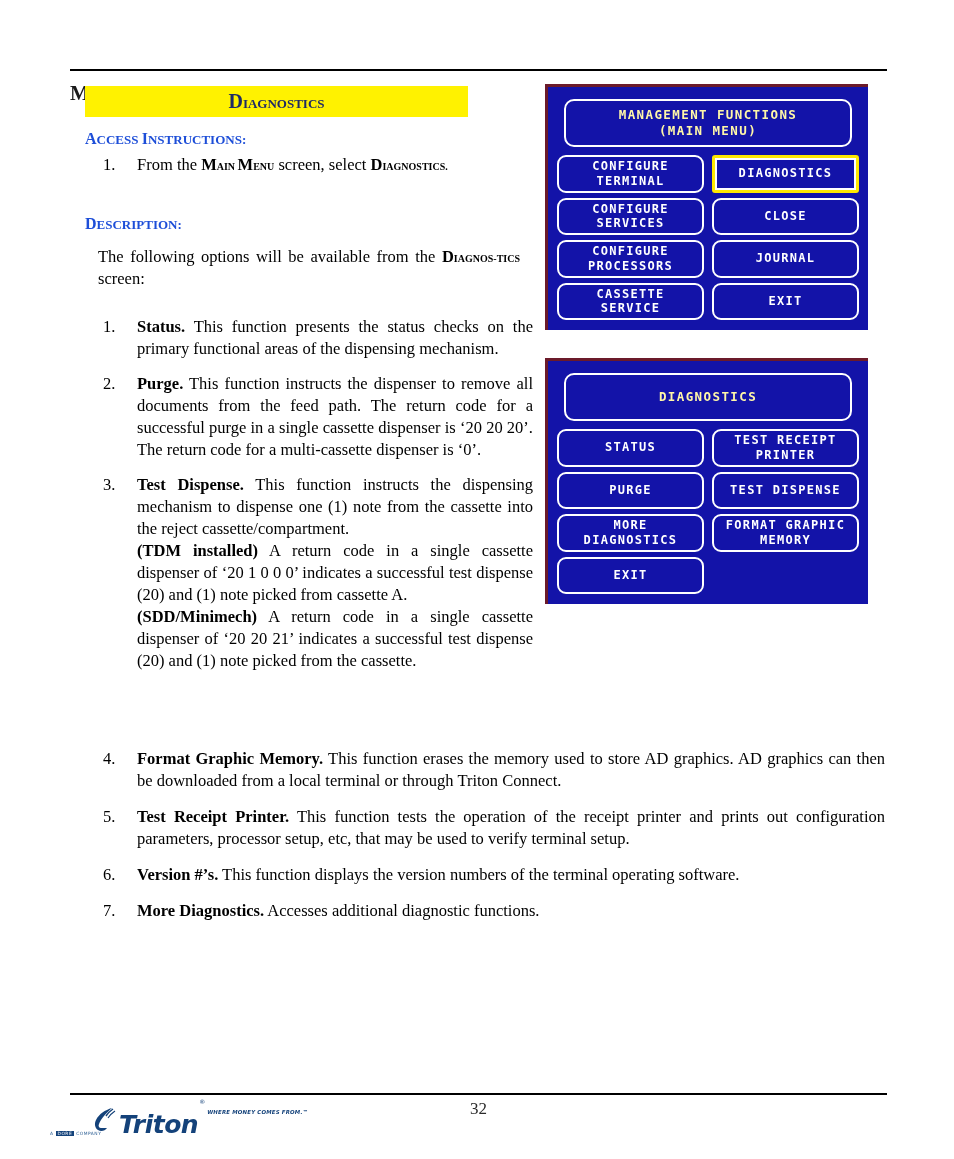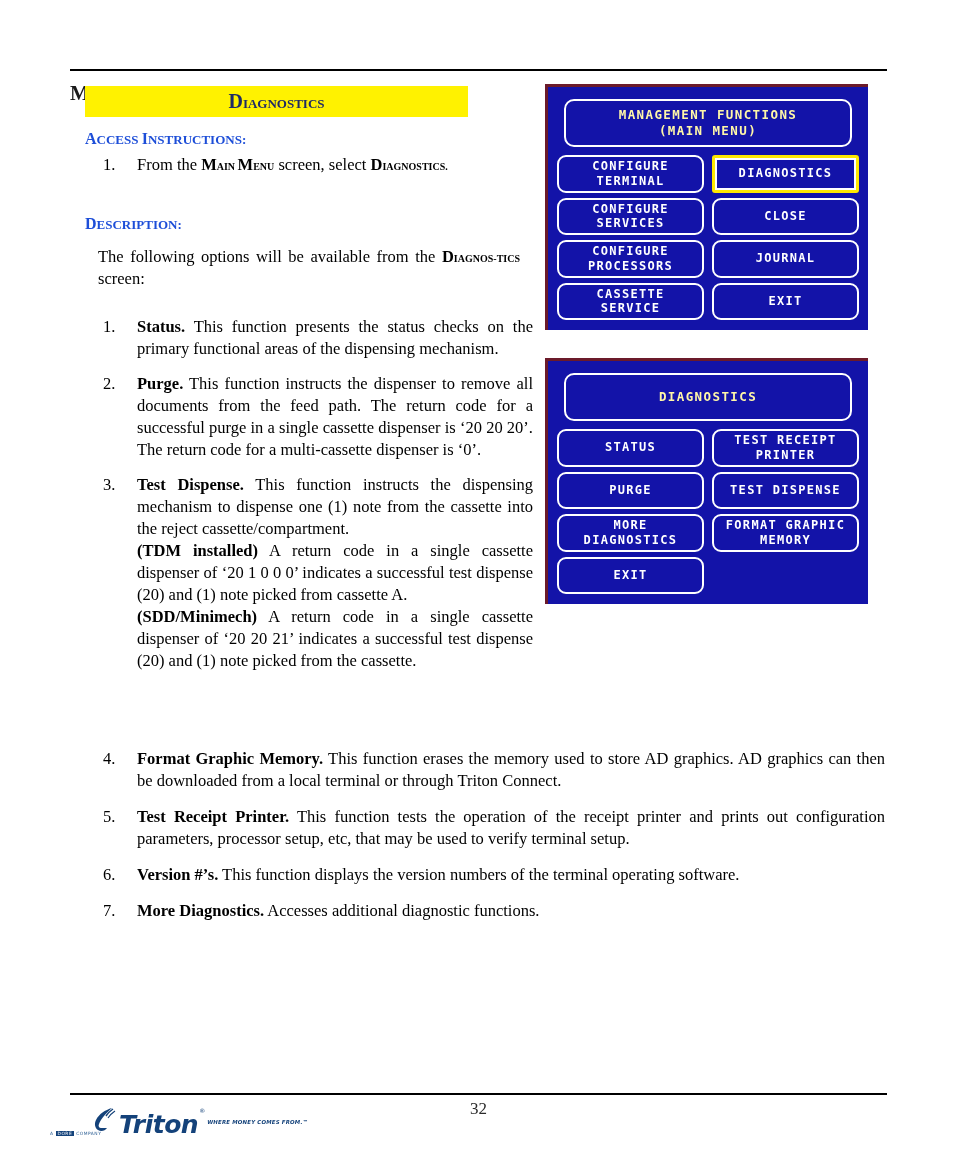--- a/index.html
+++ b/index.html
@@ -224,21 +224,21 @@
     color: #2b2b2b;
   }
   .logo {
     position: absolute;
     left: 94px;
     top: 1107px;
     display: flex;
     align-items: flex-end;
   }
   .logo-mark { margin-right: 3px; }
-  .logo-text-wrap { display: flex; align-items: center; }
+  .logo-text-wrap { display: flex; align-items: flex-start; }
   .logo-word {
     font-family: "DejaVu Sans", sans-serif;
     font-weight: bold;
     font-style: italic;
     font-size: 25px;
     color: #14427A;
     letter-spacing: -0.5px;
     line-height: 1;
   }
   .logo-reg {

